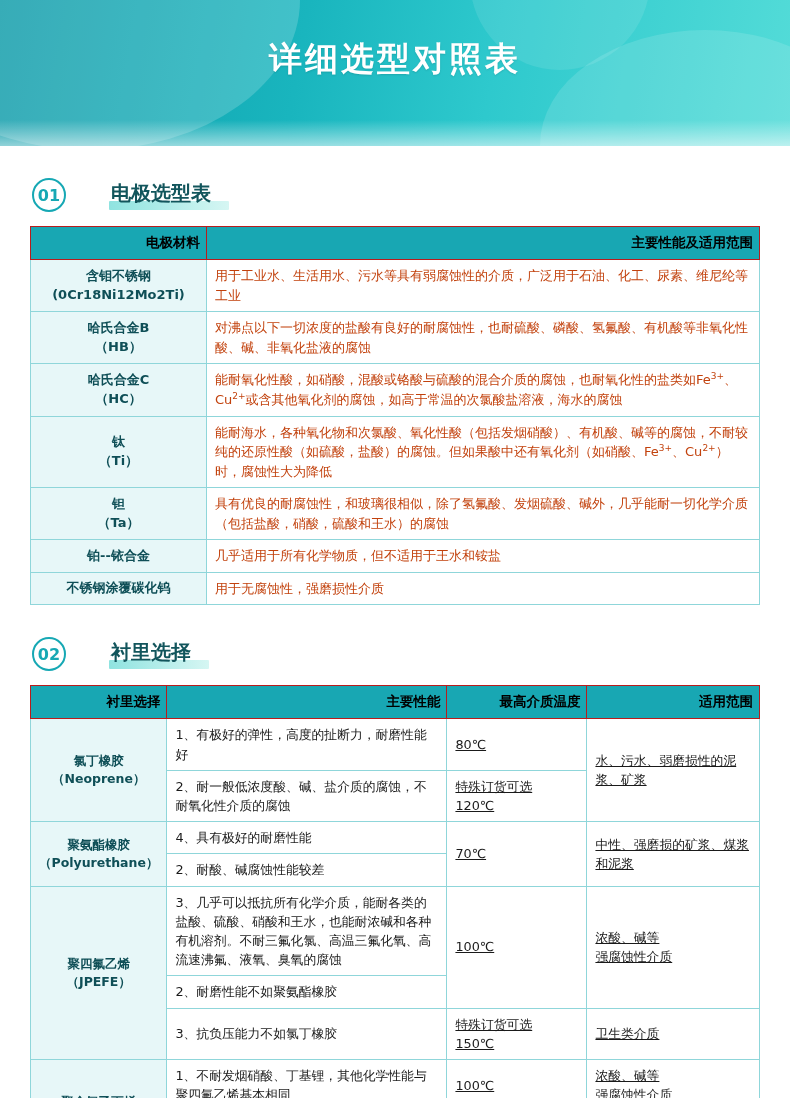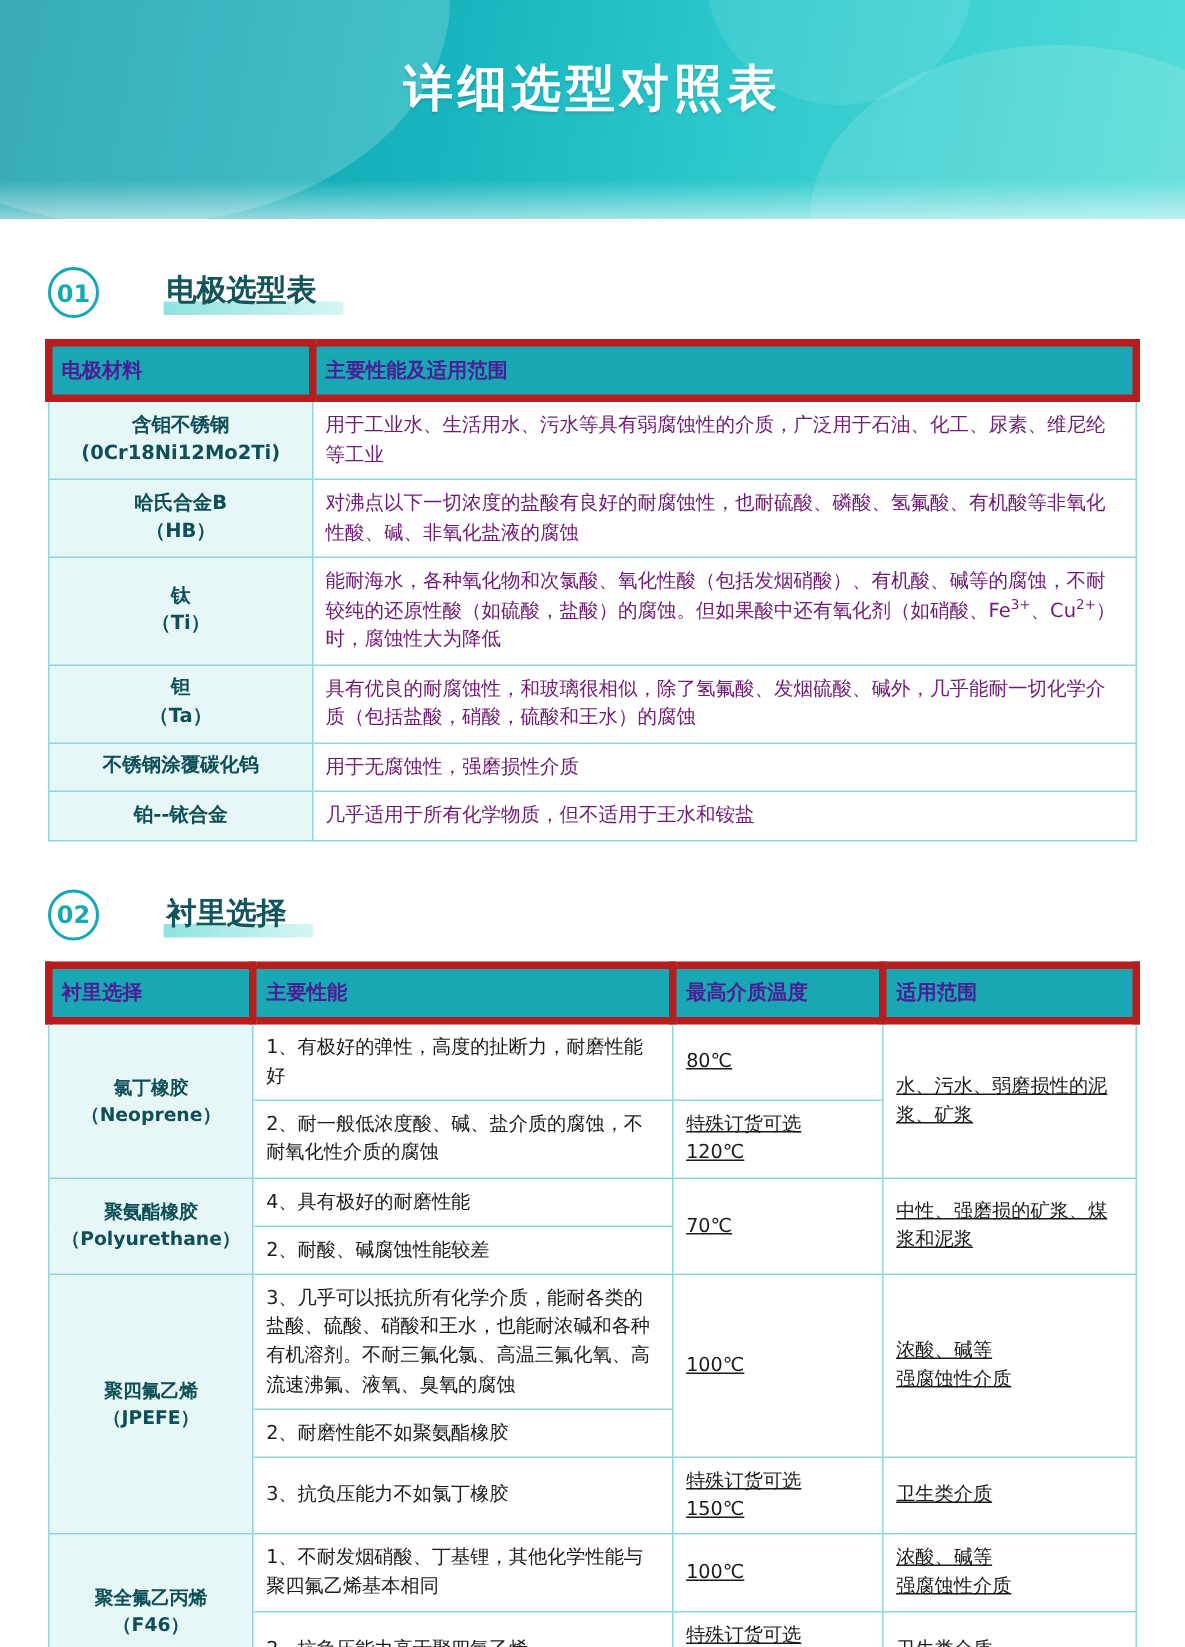--- a/index.html
+++ b/index.html
@@ -95,45 +95,45 @@
   }
 
   
   table {
     border-collapse: collapse;
     width: 100%;
     font-size: 13px;
   }
   th {
     background: #18a7b3;
-    color: #4c1d95;
+    color: #000000;
     font-weight: bold;
     font-size: 13.5px;
     padding: 7px 6px;
-    border: 5px solid #b91c1c;
-    text-align: left;
+    border: 1px solid #b91c1c;
+    text-align: right;
   }
   td {
     border: 1px solid #8fd6da;
     padding: 6px 8px;
     vertical-align: middle;
     line-height: 1.5;
     background: #ffffff;
   }
   .mat {
     background: #e7f7f8;
     text-align: center;
     font-weight: bold;
     color: #0f4f57;
     white-space: nowrap;
     font-size: 13px;
     line-height: 1.45;
     margin-top: 10px;
   }
-  .desc { color: #701a75; }
+  .desc { color: #c2410c; }
   .c { text-align: left; text-decoration: underline; }
   sup { font-size: 9px; }
 
   
   #t1 col.c1 { width: 176px; }
   #t1 col.c2 { width: auto; }
 
   
   #t2 col.c1 { width: 118px; }
   #t2 col.c2 { width: 280px; }
@@ -190,34 +190,38 @@
     <tbody>
       <tr>
         <td class="mat">含钼不锈钢<br>(0Cr18Ni12Mo2Ti)</td>
         <td class="desc">用于工业水、生活用水、污水等具有弱腐蚀性的介质，广泛用于石油、化工、尿素、维尼纶等工业</td>
       </tr>
       <tr>
         <td class="mat">哈氏合金B<br>（HB）</td>
         <td class="desc">对沸点以下一切浓度的盐酸有良好的耐腐蚀性，也耐硫酸、磷酸、氢氟酸、有机酸等非氧化性酸、碱、非氧化盐液的腐蚀</td>
       </tr>
       <tr>
+        <td class="mat">哈氏合金C<br>（HC）</td>
+        <td class="desc">能耐氧化性酸，如硝酸，混酸或铬酸与硫酸的混合介质的腐蚀，也耐氧化性的盐类如Fe<sup>3+</sup>、Cu<sup>2+</sup>或含其他氧化剂的腐蚀，如高于常温的次氯酸盐溶液，海水的腐蚀</td>
+      </tr>
+      <tr>
         <td class="mat">钛<br>（Ti）</td>
         <td class="desc">能耐海水，各种氧化物和次氯酸、氧化性酸（包括发烟硝酸）、有机酸、碱等的腐蚀，不耐较纯的还原性酸（如硫酸，盐酸）的腐蚀。但如果酸中还有氧化剂（如硝酸、Fe<sup>3+</sup>、Cu<sup>2+</sup>）时，腐蚀性大为降低</td>
       </tr>
       <tr>
         <td class="mat">钽<br>（Ta）</td>
         <td class="desc">具有优良的耐腐蚀性，和玻璃很相似，除了氢氟酸、发烟硫酸、碱外，几乎能耐一切化学介质（包括盐酸，硝酸，硫酸和王水）的腐蚀</td>
       </tr>
       <tr>
+        <td class="mat">铂--铱合金</td>
+        <td class="desc">几乎适用于所有化学物质，但不适用于王水和铵盐</td>
+      </tr>
+      <tr>
         <td class="mat">不锈钢涂覆碳化钨</td>
         <td class="desc">用于无腐蚀性，强磨损性介质</td>
-      </tr>
-      <tr>
-        <td class="mat">铂--铱合金</td>
-        <td class="desc">几乎适用于所有化学物质，但不适用于王水和铵盐</td>
       </tr>
     </tbody>
   </table>
 </div>
 
 <div class="section">
 
   <div class="sec-head">
     <div class="sec-num">02</div>
     <div class="sec-title-wrap">

